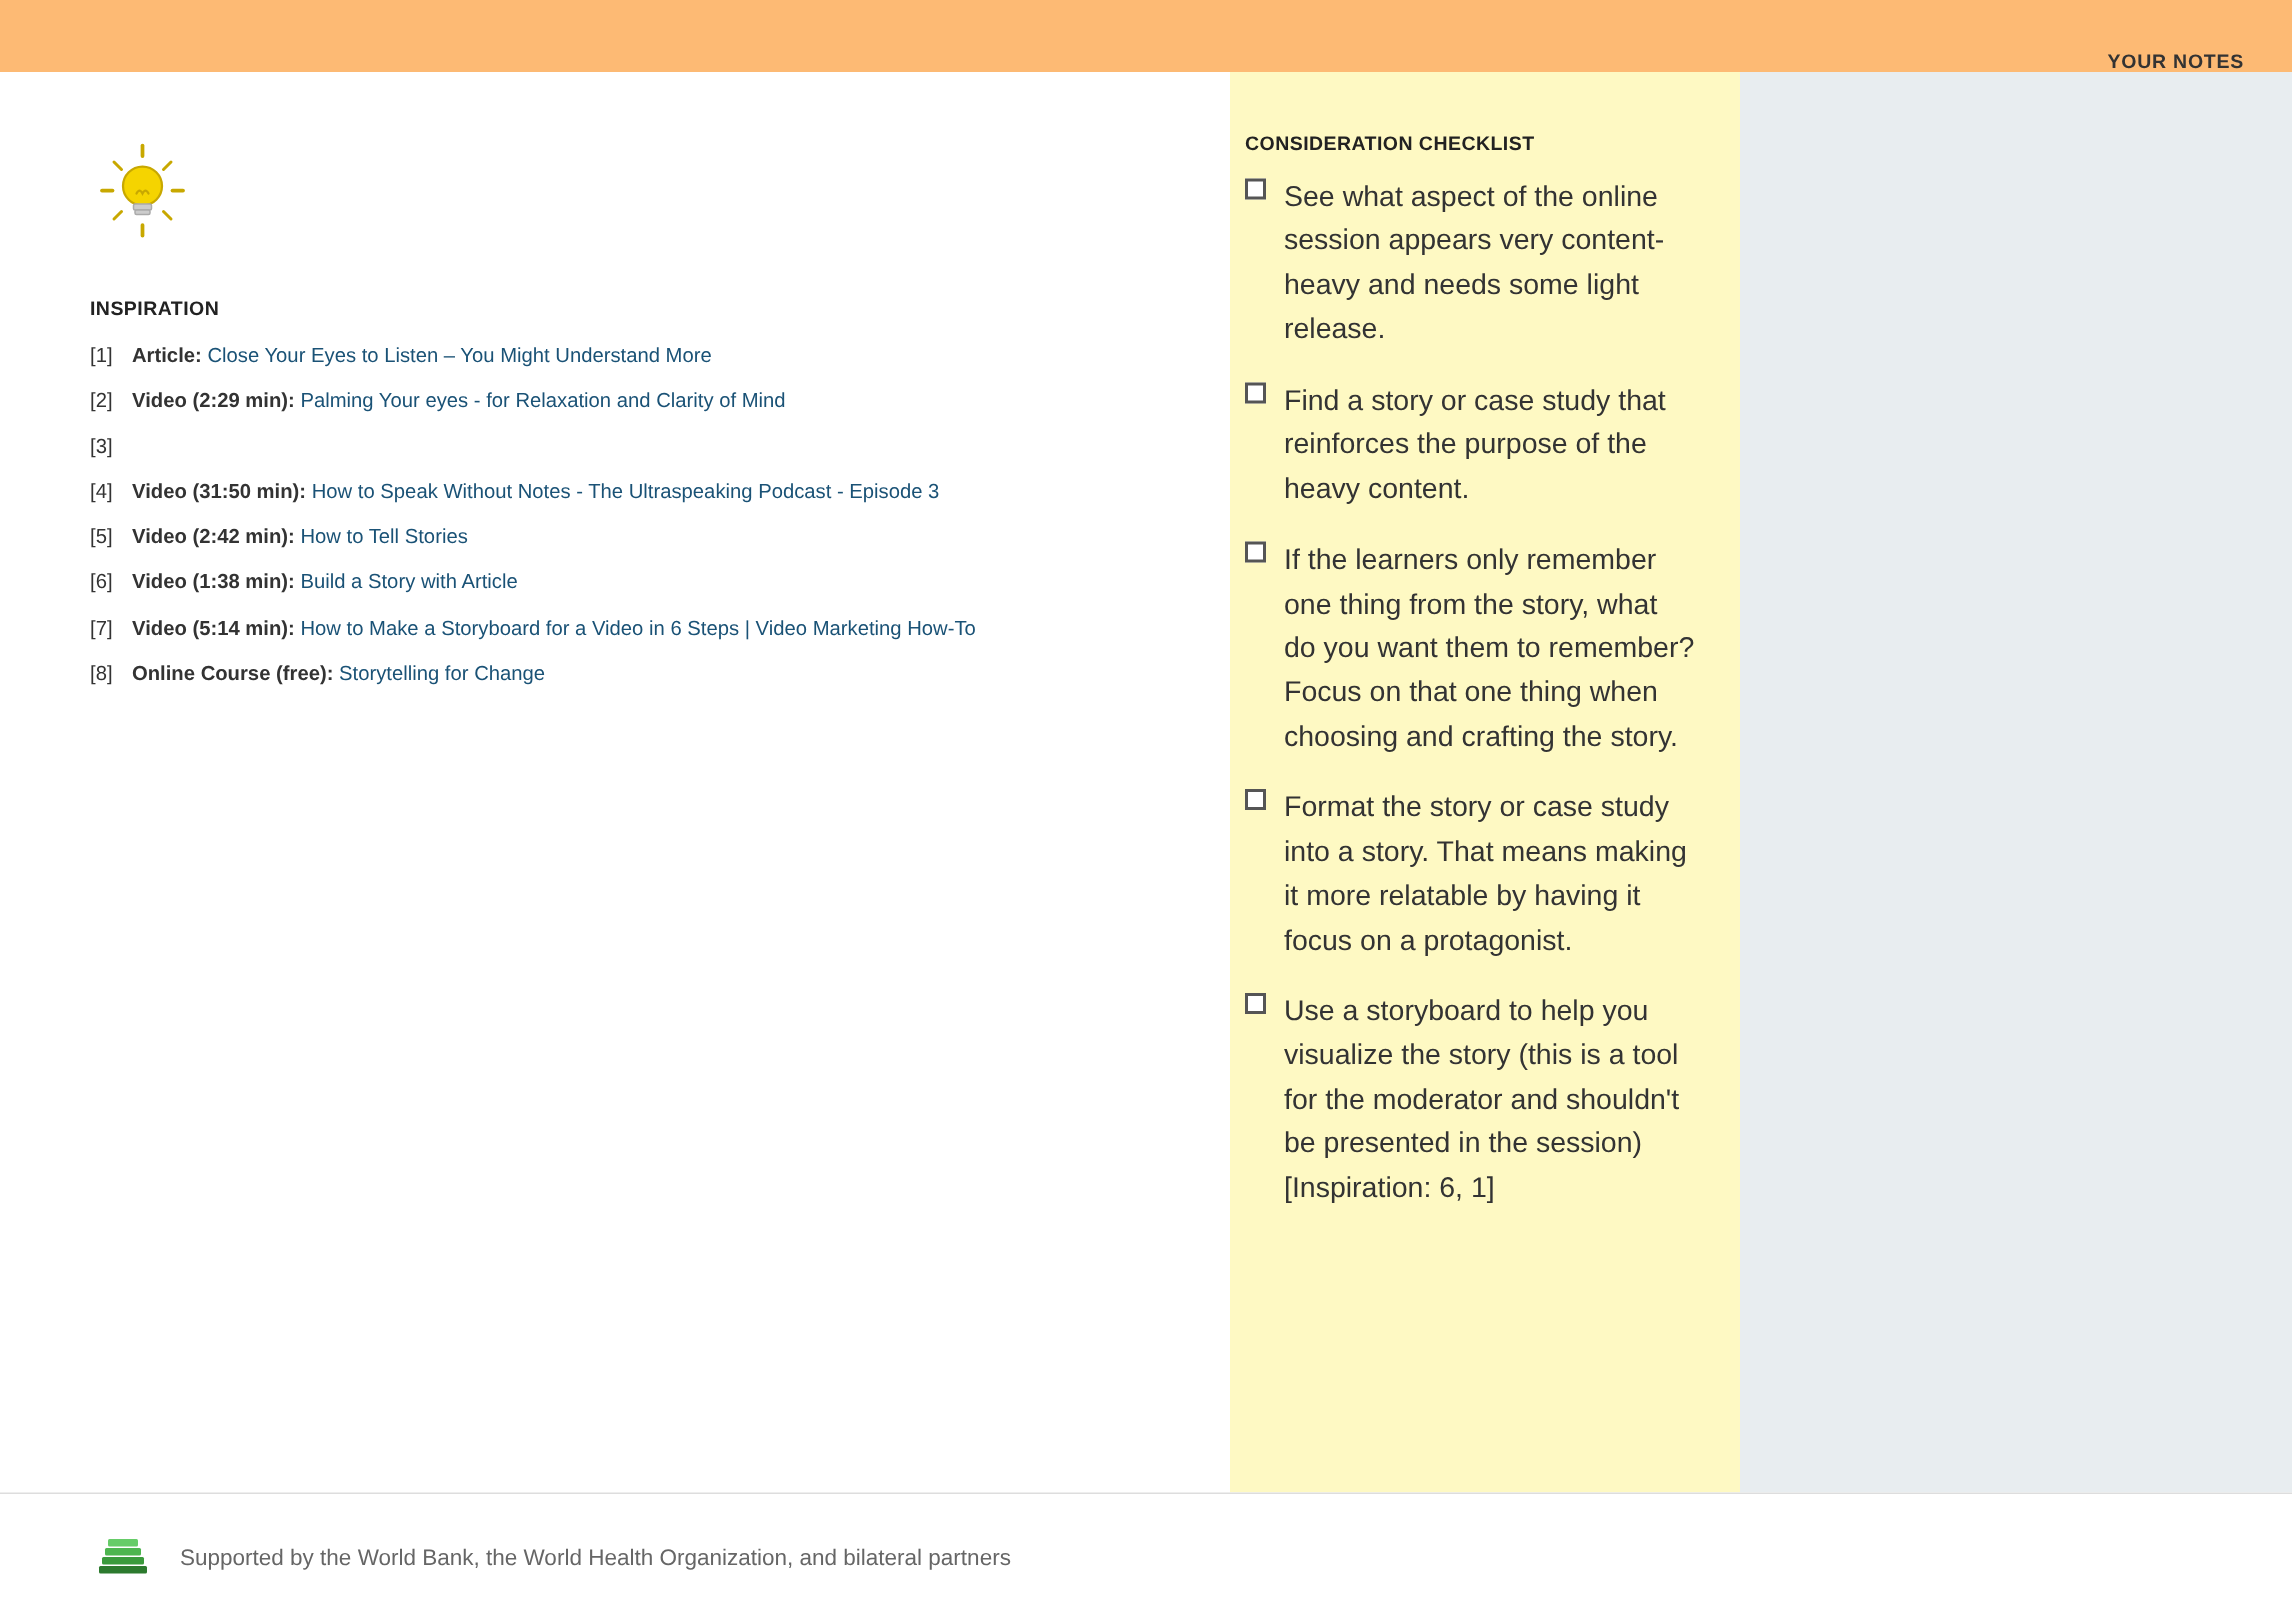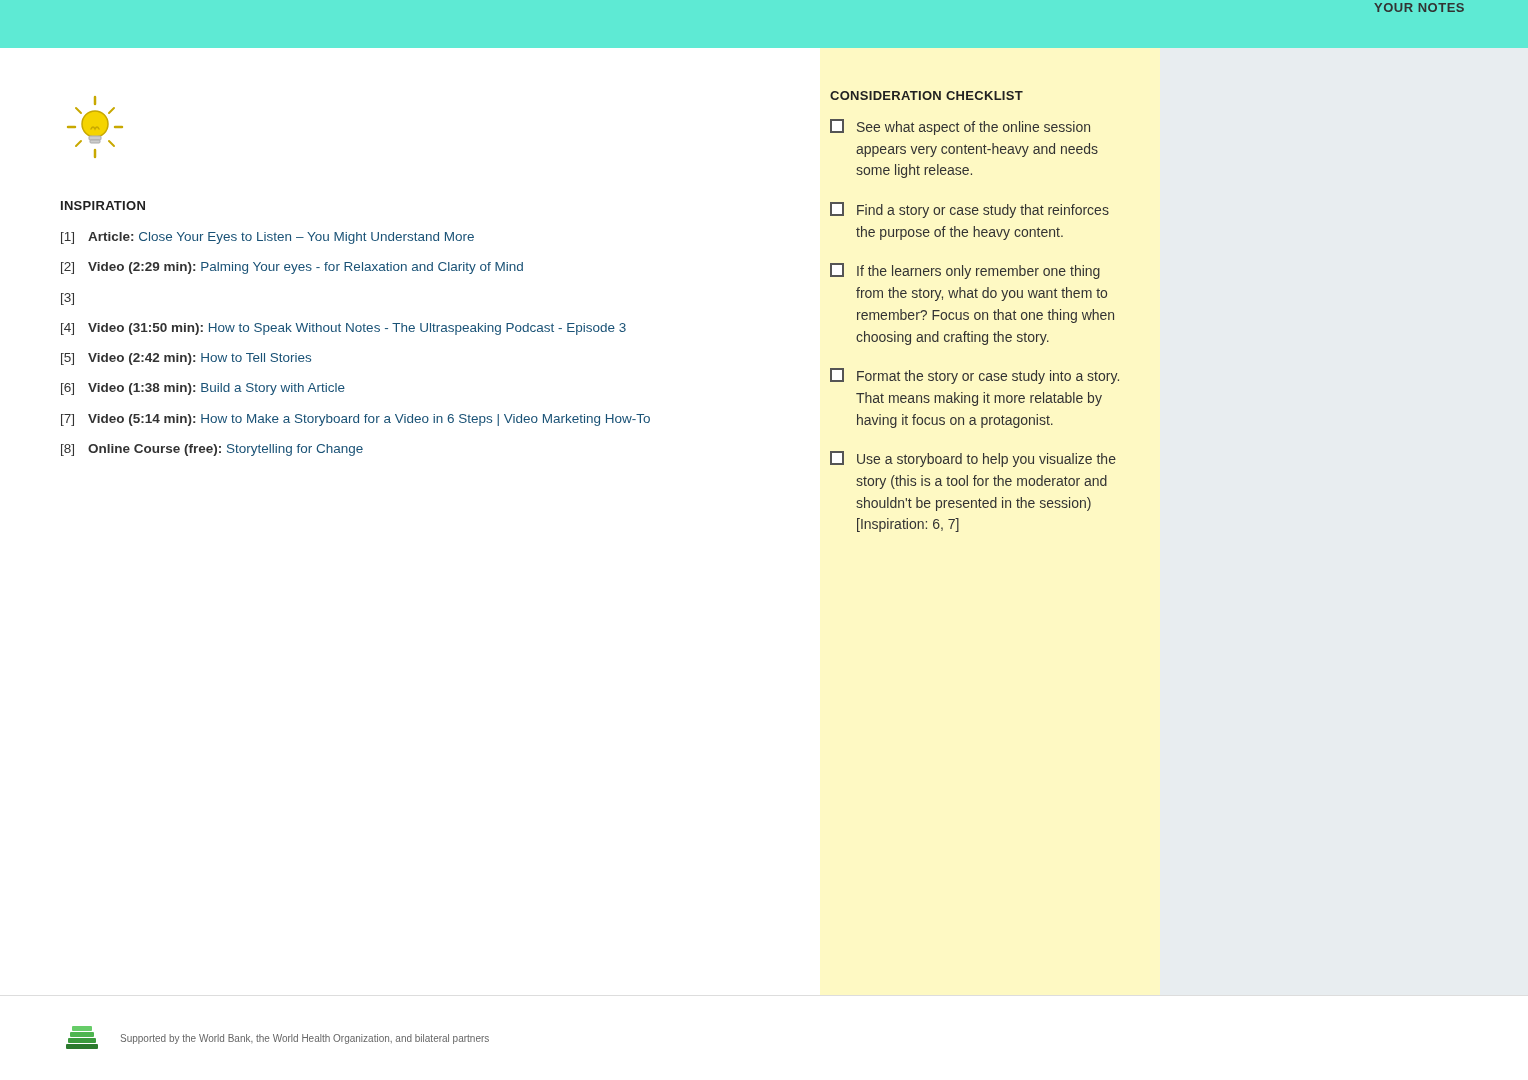--- a/index.html
+++ b/index.html
@@ -6,27 +6,27 @@
     body {
       font-family: Arial, sans-serif;
       background: #f0f4f7;
       width: 1528px;
       min-height: 1080px;
       display: flex;
       flex-direction: column;
     }
 
     .top-bar {
-      background: #5eead4;
+      background: #fdba74;
       height: 48px;
       width: 100%;
       display: flex;
-      align-items: flex-start;
+      align-items: flex-end;
       justify-content: flex-end;
-      padding-right: 63px;
+      padding-right: 32px;
     }
 
     .your-notes-label {
       font-size: 13px;
       font-weight: bold;
       color: #333;
       letter-spacing: 0.5px;
     }
 
     .main-content {
@@ -108,21 +108,21 @@
     }
 
     .checklist-items {
       list-style: none;
     }
 
     .checklist-items li {
       display: flex;
       align-items: flex-start;
       margin-bottom: 18px;
-      font-size: 14px;
+      font-size: 19px;
       color: #333;
       line-height: 1.55;
     }
 
     .checkbox {
       width: 14px;
       height: 14px;
       border: 2px solid #555;
       flex-shrink: 0;
       margin-right: 12px;
@@ -151,21 +151,21 @@
     }
 
     .logo-name {
       font-size: 13px;
       font-weight: bold;
       color: #2c5f2e;
       line-height: 1.3;
     }
 
     .logo-subtitle {
-      font-size: 10px;
+      font-size: 15px;
       color: #666;
     }
   </style>
 </head>
 <body>
 
 <div class="top-bar">
   <span class="your-notes-label">YOUR NOTES</span>
 </div>
 
@@ -248,21 +248,21 @@
       <li>
         <div class="checkbox"></div>
         <span>If the learners only remember one thing from the story, what do you want them to remember? Focus on that one thing when choosing and crafting the story.</span>
       </li>
       <li>
         <div class="checkbox"></div>
         <span>Format the story or case study into a story. That means making it more relatable by having it focus on a protagonist.</span>
       </li>
       <li>
         <div class="checkbox"></div>
-        <span>Use a storyboard to help you visualize the story (this is a tool for the moderator and shouldn't be presented in the session) [Inspiration: 6, 7]</span>
+        <span>Use a storyboard to help you visualize the story (this is a tool for the moderator and shouldn't be presented in the session) [Inspiration: 6, 1]</span>
       </li>
     </ul>
   </div>
 
   <div class="right-notes-panel"></div>
 
 </div>
 
 <div class="footer-bar">
 

